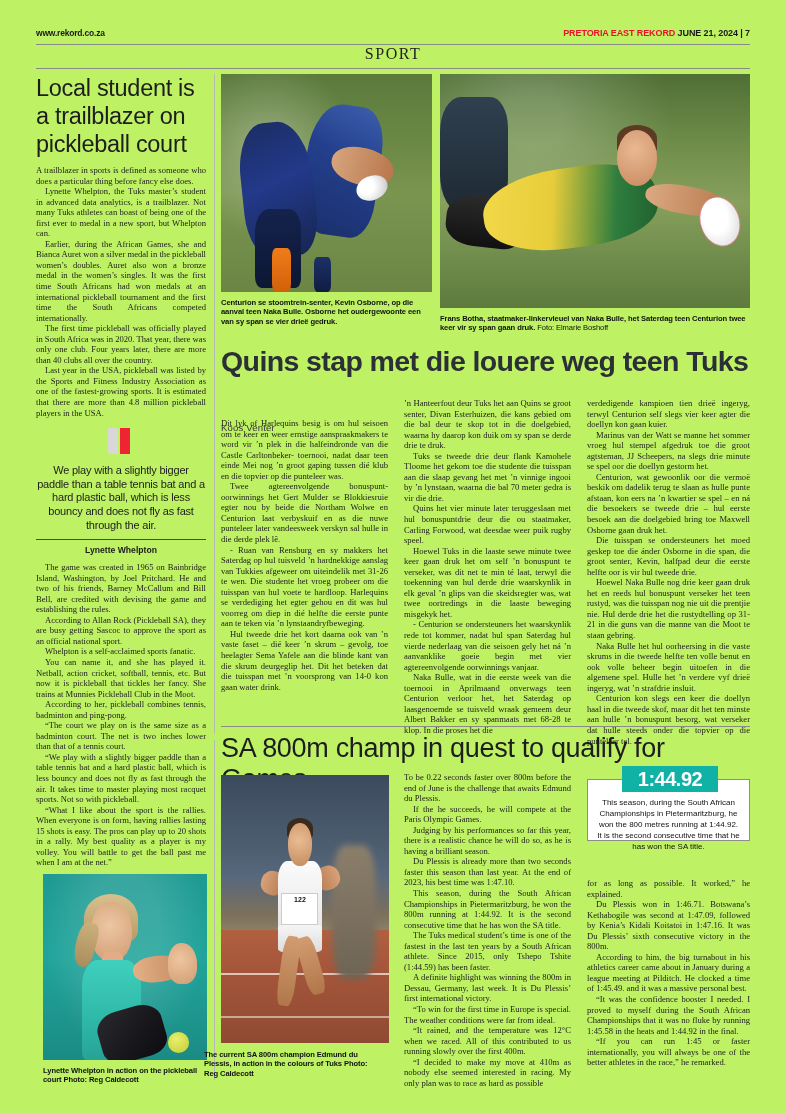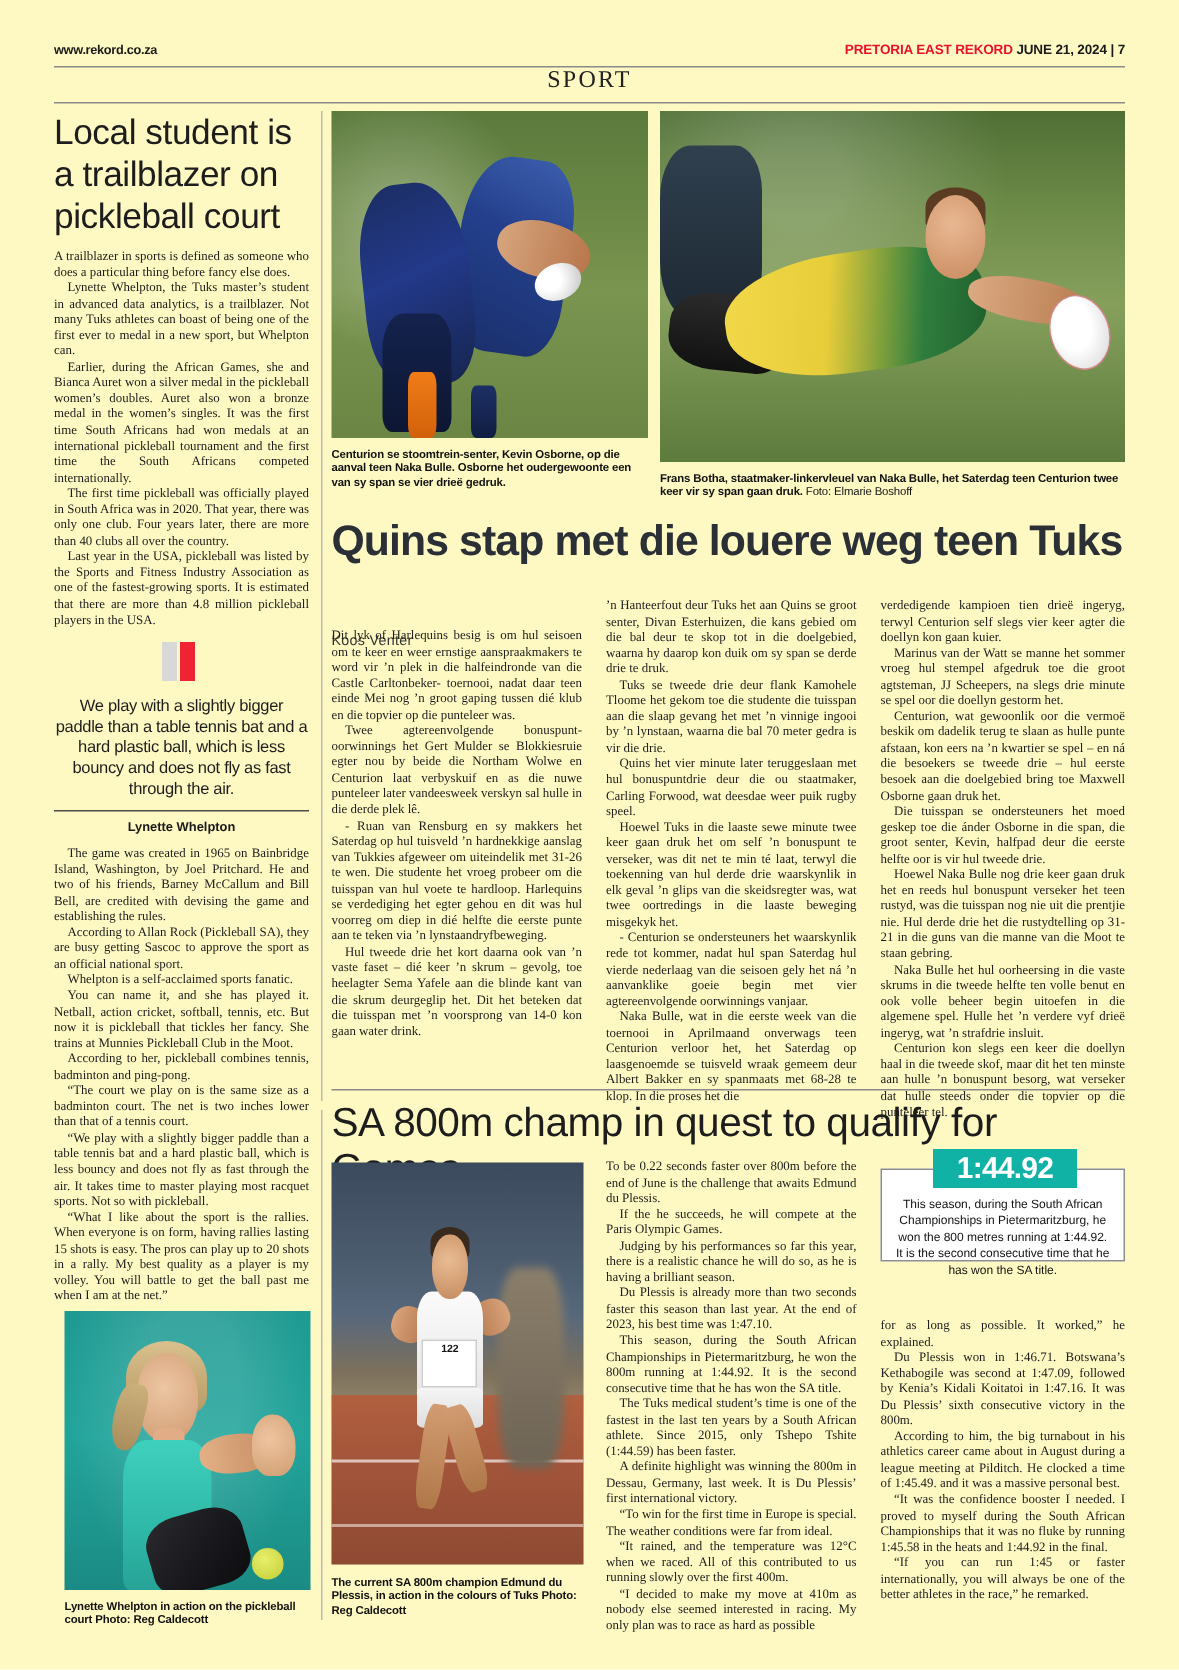--- a/index.html
+++ b/index.html
@@ -5,21 +5,21 @@
   * { box-sizing: border-box; margin: 0; padding: 0; }
   html, body {
     width: 786px; height: 1113px;
     background: #ffffff;
     font-family: "Liberation Serif", serif;
     overflow: hidden;
   }
   .page {
     position: relative;
     width: 786px; height: 1113px;
-    background: #fef9c3;
+    background: #bef264;
     padding: 0;
   }
 
   
   .masthead {
     position: absolute;
     left: 36px; top: 28px; width: 714px;
     display: flex; align-items: baseline; justify-content: space-between;
   }
   .site-url {
@@ -502,21 +502,21 @@
     <div class="arml"></div>
       <div class="armr"></div>
     <div class="torso"></div>
       <div class="shorts"></div>
     <div class="legl"></div>
       <div class="legr"></div>
     <div class="hair"></div>
       <div class="head"></div>
     <div class="bib">122</div>
   </div>
-  <div class="caption" style="position:absolute; left:221px; top:1047px; width:168px;">The current SA 800m champion Edmund du Plessis, in action in the colours of Tuks Photo: Reg Caldecott</div>
+  <div class="caption" style="position:absolute; left:204px; top:1047px; width:168px;">The current SA 800m champion Edmund du Plessis, in action in the colours of Tuks Photo: Reg Caldecott</div>
 
   <div class="col" style="left:404px; top:772px; width:167px;">
     <p class="body first">To be 0.22 seconds faster over 800m before the end of June is the challenge that awaits Edmund du Plessis.</p>
     <p class="body">If the he succeeds, he will compete at the Paris Olympic Games.</p>
     <p class="body">Judging by his performances so far this year, there is a realistic chance he will do so, as he is having a brilliant season.</p>
     <p class="body">Du Plessis is already more than two seconds faster this season than last year. At the end of 2023, his best time was 1:47.10.</p>
     <p class="body">This season, during the South African Championships in Pietermaritzburg, he won the 800m running at 1:44.92. It is the second consecutive time that he has won the SA title.</p>
     <p class="body">The Tuks medical student’s time is one of the fastest in the last ten years by a South African athlete. Since 2015, only Tshepo Tshite (1:44.59) has been faster.</p>
     <p class="body">A definite highlight was winning the 800m in Dessau, Germany, last week. It is Du Plessis’ first international victory.</p>
     <p class="body">“To win for the first time in Europe is special. The weather conditions were far from ideal.</p>
@@ -525,18 +525,18 @@
   </div>
 
   <div class="stat-badge" style="left:622px; top:766px; width:96px; height:26px;">1:44.92</div>
   <div class="stat-box" style="left:587px; top:779px; width:163px; height:62px;">
     <p style="margin-top:17px;">This season, during the South African Championships in Pietermaritzburg, he won the 800 metres running at 1:44.92. It is the second consecutive time that he has won the SA title.</p>
   </div>
 
   <div class="col" style="left:587px; top:878px; width:163px;">
     <p class="body first">for as long as possible. It worked,” he explained.</p>
     <p class="body">Du Plessis won in 1:46.71. Botswana’s Kethabogile was second at 1:47.09, followed by Kenia’s Kidali Koitatoi in 1:47.16. It was Du Plessis’ sixth consecutive victory in the 800m.</p>
-    <p class="body">According to him, the big turnabout in his athletics career came about in August during a league meeting at Pilditch. He clocked a time of 1:45.49. and it was a massive personal best.</p>
+    <p class="body">According to him, the big turnabout in his athletics career came about in January during a league meeting at Pilditch. He clocked a time of 1:45.49. and it was a massive personal best.</p>
     <p class="body">“It was the confidence booster I needed. I proved to myself during the South African Championships that it was no fluke by running 1:45.58 in the heats and 1:44.92 in the final.</p>
     <p class="body">“If you can run 1:45 or faster internationally, you will always be one of the better athletes in the race,” he remarked.</p>
   </div>
 
 </div>
 
 </body></html>

